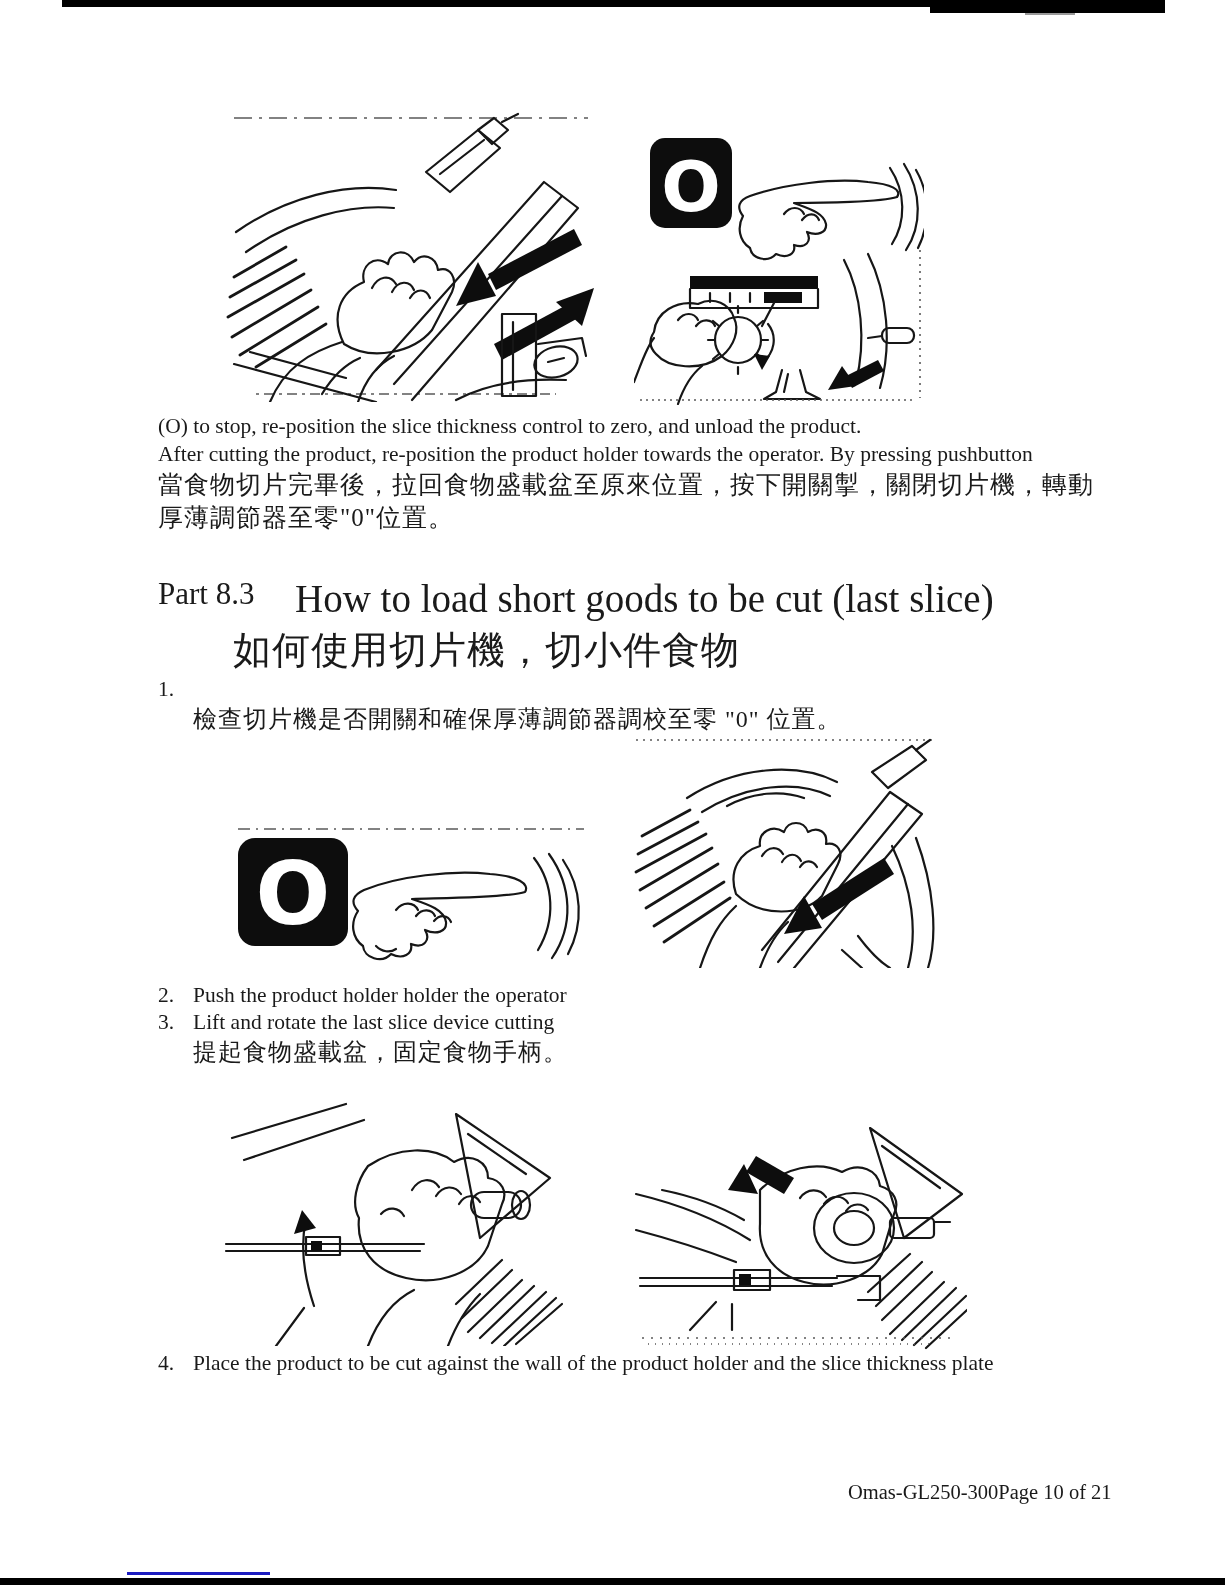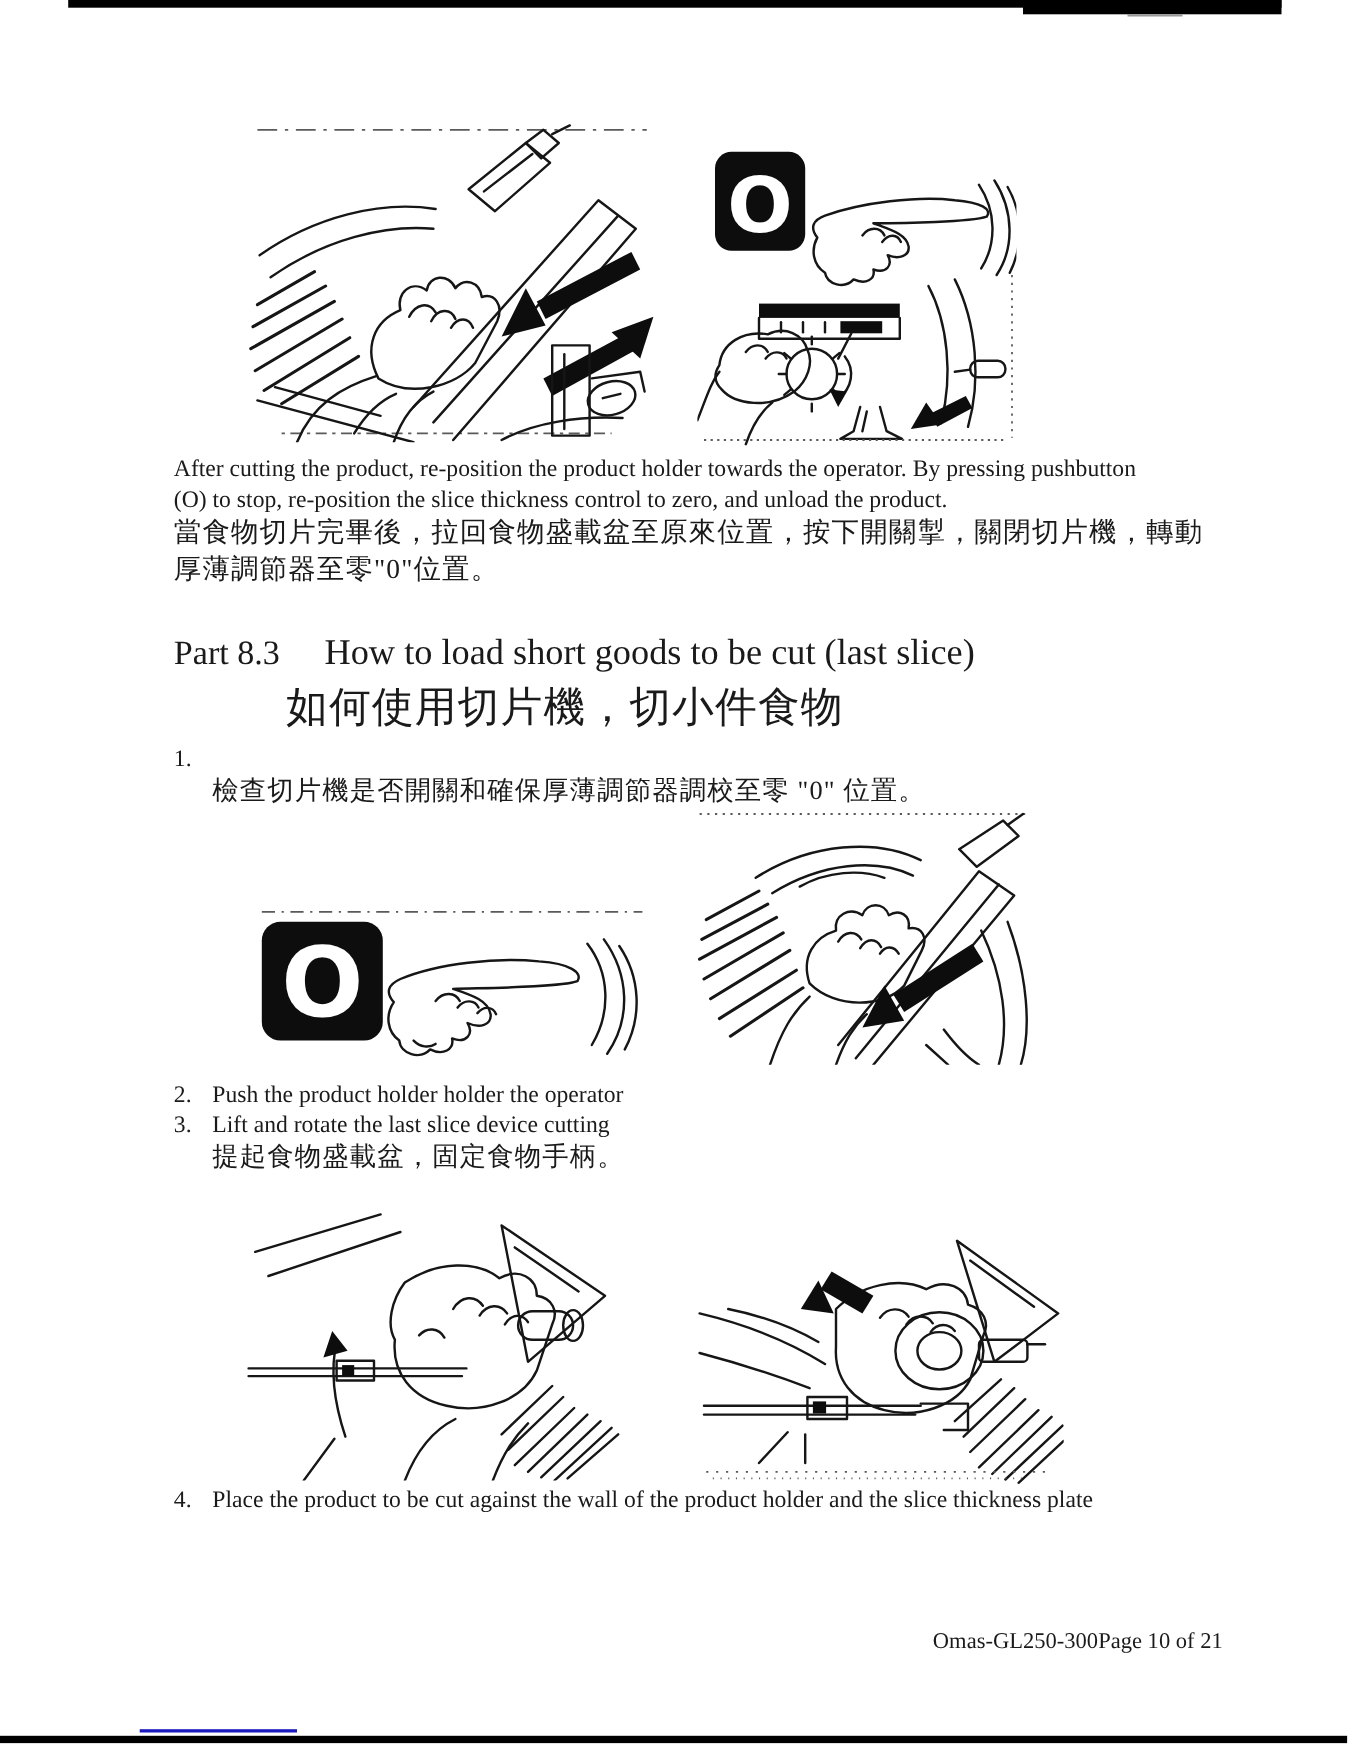--- a/index.html
+++ b/index.html
@@ -15,22 +15,22 @@
   .abs { position:absolute; }
   
   .bar { background:#000; }
   
   .en  { font-size:21.5px; line-height:28px; white-space:nowrap; }
   .zh  { font-size:24px; line-height:30px; letter-spacing:1px; white-space:nowrap;
          font-family:Liberation Serif, serif; }
   .intro .zh { font-size:25px; line-height:33px; }
   .heading-row { display:flex; align-items:flex-start; }
   .heading-label { font-size:31px; width:137px; flex:0 0 137px; }
-  .heading-title { font-size:33px; white-space:nowrap; }
-  .heading-zh { font-size:38px; letter-spacing:1px; margin-left:102px; margin-top:4px;
+  .heading-title { font-size:39px; white-space:nowrap; }
+  .heading-zh { font-size:38px; letter-spacing:1px; margin-left:75px; margin-top:4px;
                 white-space:nowrap; font-family:Liberation Sans, sans-serif; }
   .step .row { display:flex; }
   .step .num { width:35px; flex:0 0 35px; font-size:21.5px; line-height:27px; }
   .step .en  { line-height:27px; }
   .step .zh  { margin-left:35px; margin-top:1px; }
   .footer { font-size:20.5px; white-space:nowrap; }
   .blue-line { background:#1b1bc0; }
   svg { display:block; }
   .sk  { stroke:#161616; stroke-width:2.2; fill:none; stroke-linecap:round; stroke-linejoin:round; }
   .skb { stroke:#161616; stroke-width:2.8; fill:none; stroke-linecap:round; stroke-linejoin:round; }
@@ -152,22 +152,22 @@
       <g class="fillb">
         <polygon points="212,246 244,230 250,241 218,258"></polygon>
         <polygon points="194,260 222,256 208,236"></polygon>
       </g>
       <path class="dash" d="M6 270 H282" stroke-dasharray="2 4"></path>
       <path class="dash" d="M286 120 V268" stroke-dasharray="2 5"></path>
     </svg>
   </div>
 
   <div class="abs intro" style="left:158px; top:412px;">
+    <div class="en">(O) to stop, re-position the slice thickness control to zero, and unload the product.</div>
     <div class="en">After cutting the product, re-position the product holder towards the operator. By pressing pushbutton</div>
-    <div class="en">(O) to stop, re-position the slice thickness control to zero, and unload the product.</div>
     <div class="zh">當食物切片完畢後，拉回食物盛載盆至原來位置，按下開關掣，關閉切片機，轉動</div>
     <div class="zh">厚薄調節器至零"0"位置。</div>
   </div>
 
   <div class="abs" style="left:158px; top:576px;">
     <div class="heading-row">
       <span class="heading-label">Part 8.3</span>
       <span class="heading-title">How to load short goods to be cut (last slice)</span>
     </div>
     <div class="heading-zh">如何使用切片機，切小件食物</div>

